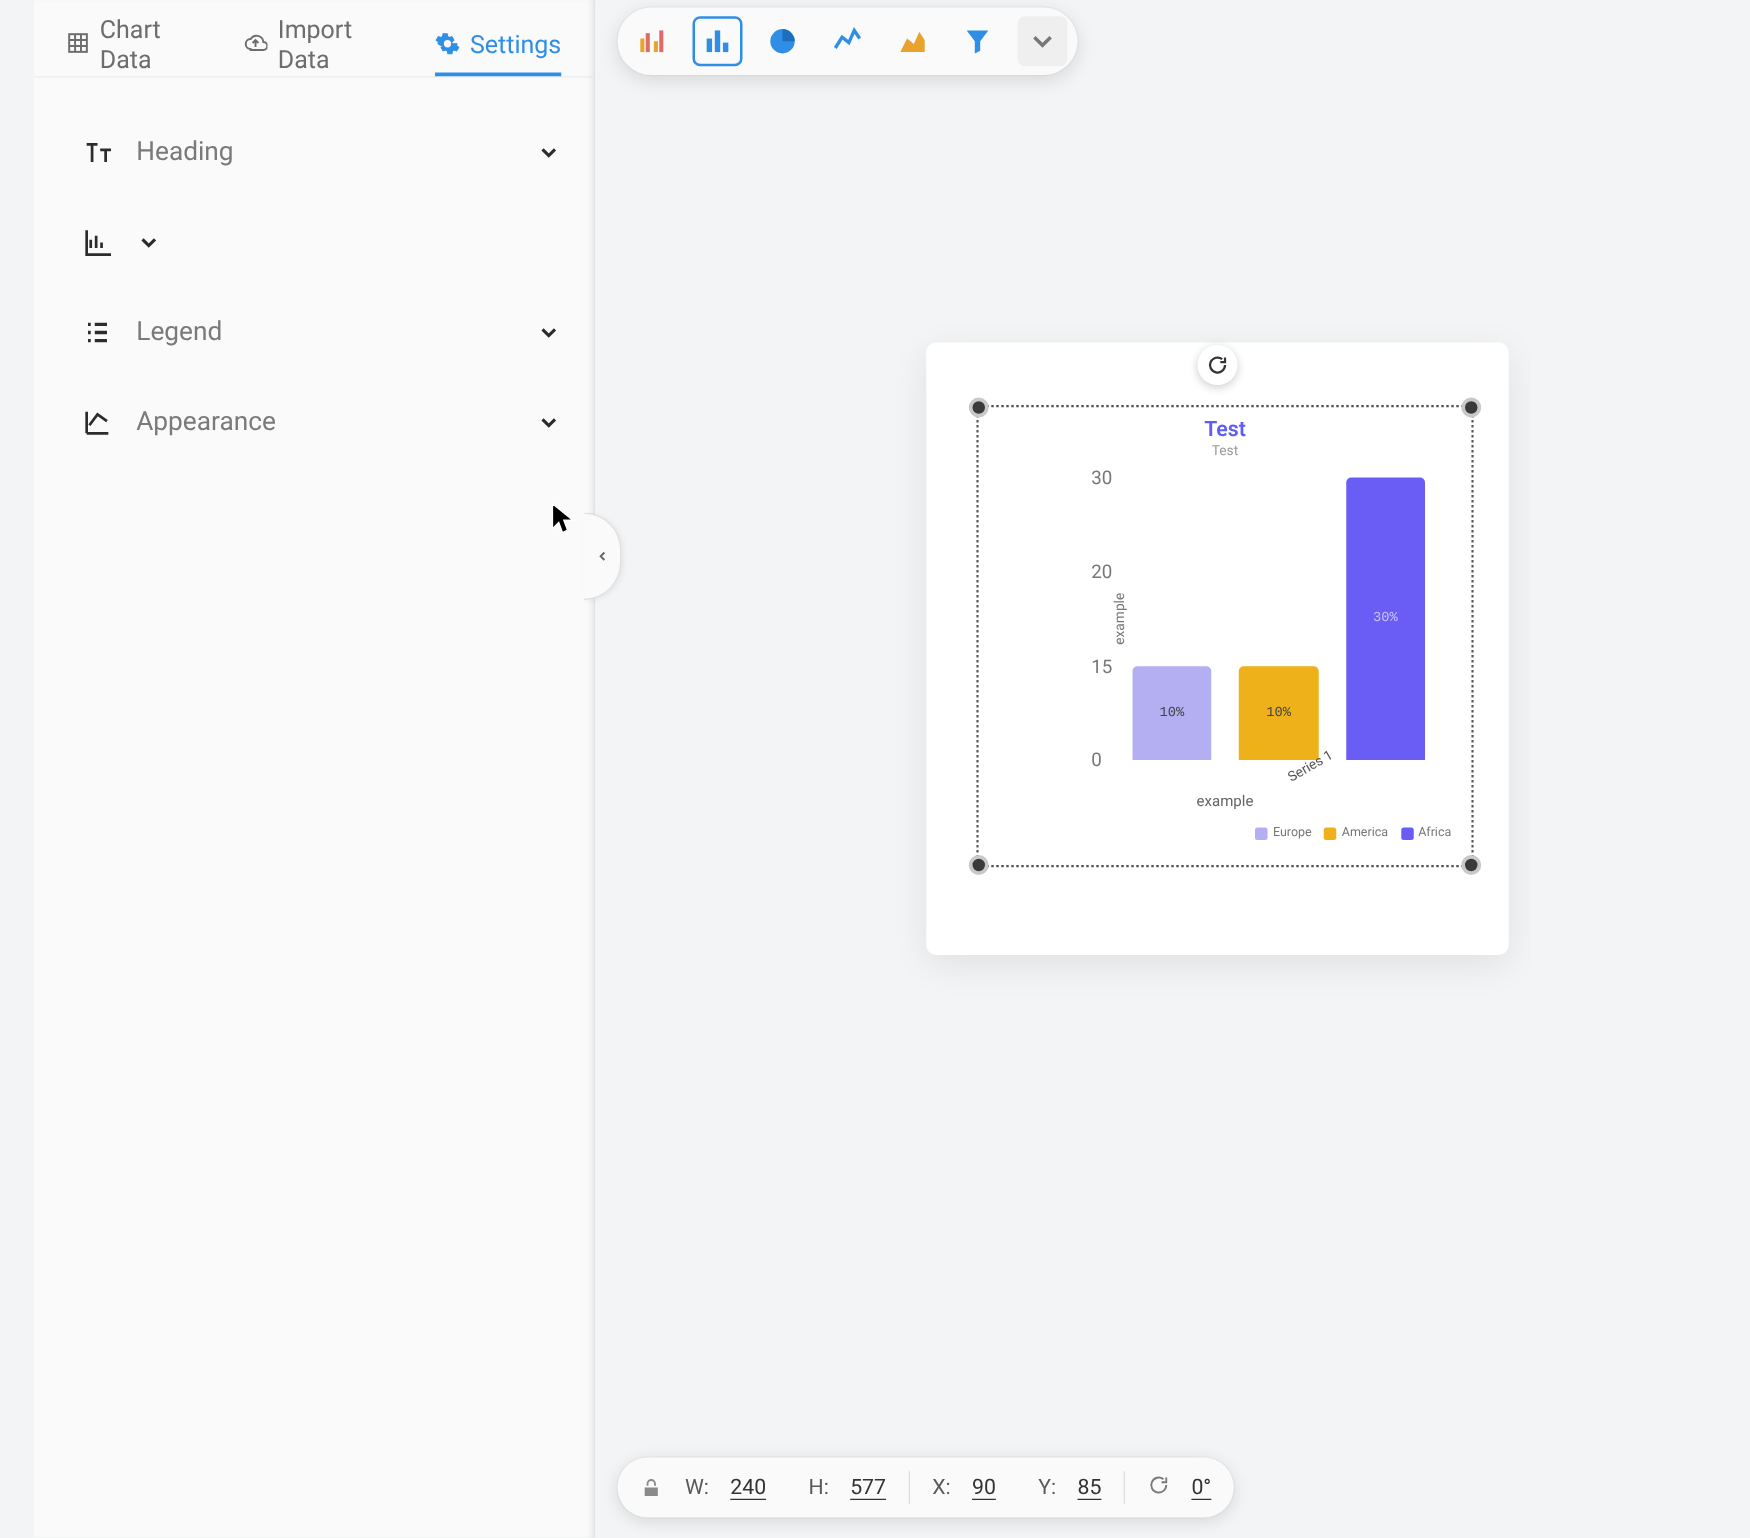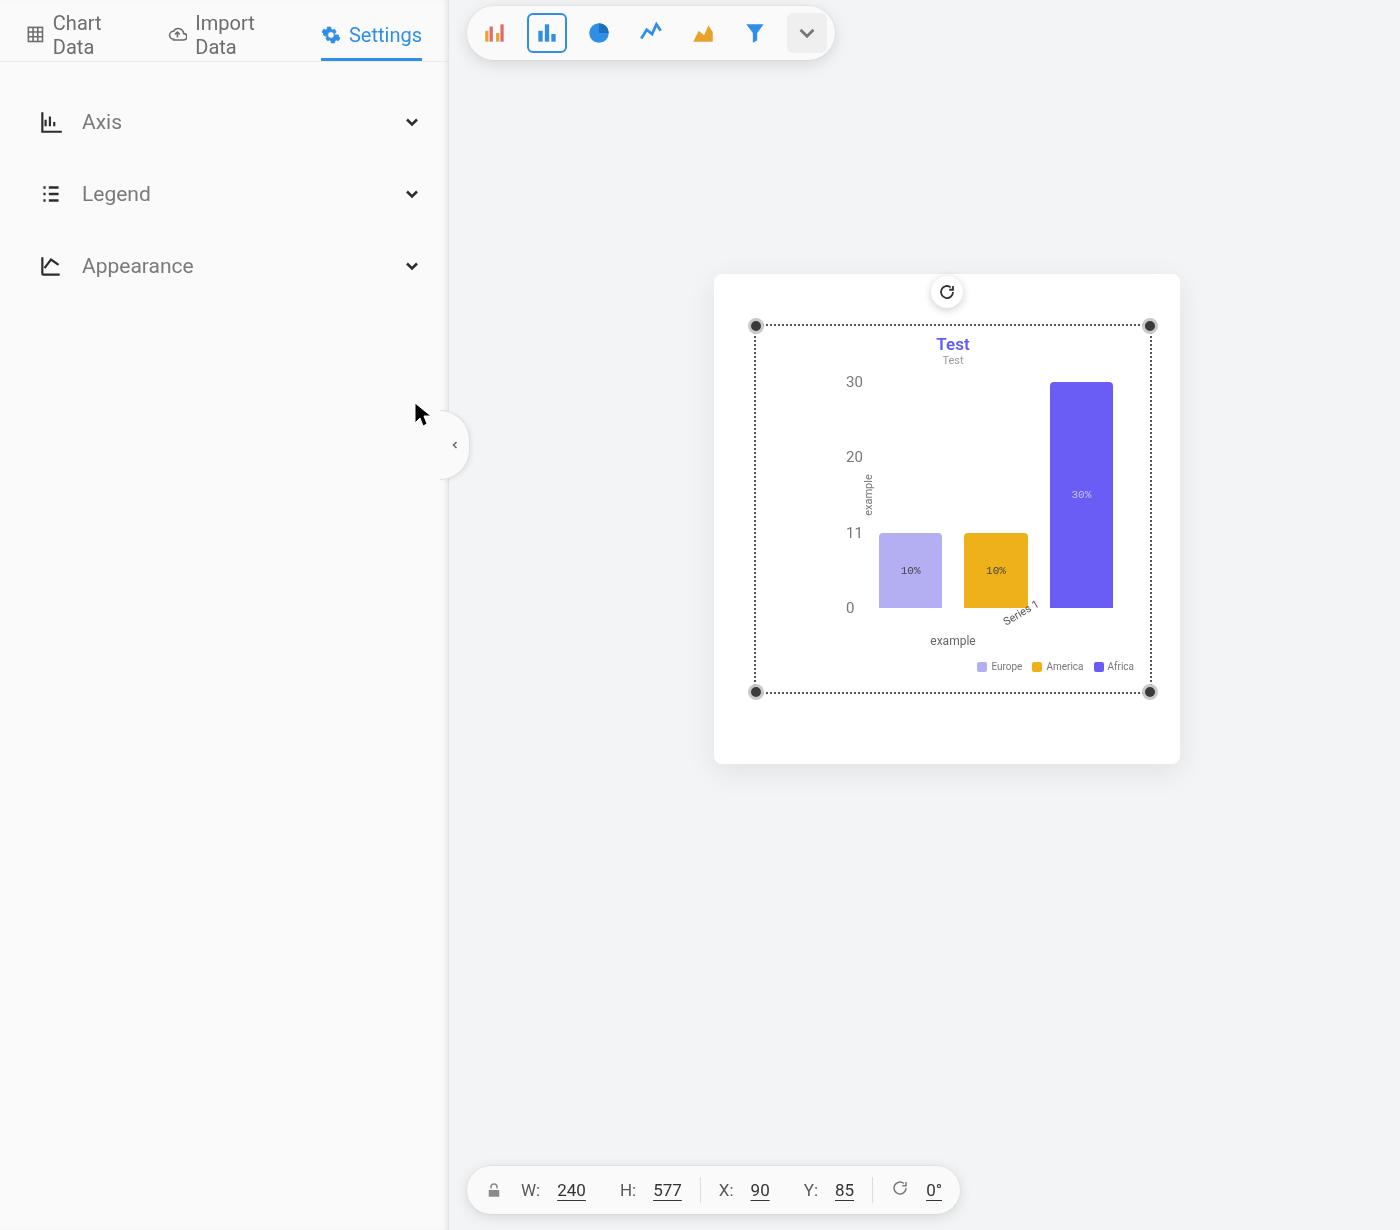--- a/index.html
+++ b/index.html
@@ -1,17 +1,17 @@
 <!DOCTYPE html>
 <html><head>
 <meta charset="utf-8">
 <style>
   * { box-sizing: border-box; }
   html, body { margin:0; padding:0; height:100%; font-family: -apple-system, BlinkMacSystemFont, "Segoe UI", Roboto, Helvetica, Arial, sans-serif; background:#f3f4f5; color:#4b4b4b; }
-  .app { display:flex; width:1197px; height:1230px; position:relative; overflow:hidden;}
+  .app { display:flex; width:1197px; height:1230px; position:relative; overflow:hidden;margin-left:27px;}
   
   .sidebar { width:449px; background:#fafafa; border-right:1px solid #e3e3e3; padding:8px 0 0 0; position:relative; box-shadow: inset -2px 0 6px -3px rgba(0,0,0,0.07);}
   .sidebar .edge { position:absolute; right:0; top:0; bottom:0; width:6px; background:linear-gradient(to right, transparent, rgba(0,0,0,0.04));}
   .tabs { display:flex; gap:26px; align-items:center; padding:0 26px; height:54px; border-bottom:1px solid #ececec; }
   .tab { display:flex; align-items:center; gap:8px; font-size:20px; color:#6d6d6d; cursor:pointer; height:100%; border-bottom:3px solid transparent; padding-top:3px;}
   .tab.active { color:#2f8fe6; border-bottom-color:#2f8fe6; }
   .tab .ticon { width:20px; height:20px; display:flex; align-items:center; justify-content:center; }
   .tab.active .ticon svg { stroke:#2f8fe6; fill:#2f8fe6;}
   .sections { padding:24px 26px 0 38px; }
   .sec { display:flex; align-items:center; height:72px; cursor:pointer;}
@@ -86,26 +86,36 @@
               <path d="M12 8a4 4 0 1 0 0 8 4 4 0 0 0 0-8zm9 4a9 9 0 0 1-.2 1.9l2 1.6-2 3.4-2.4-1a8 8 0 0 1-1.7 1l-.4 2.6h-4l-.4-2.6a8 8 0 0 1-1.7-1l-2.4 1-2-3.4 2-1.6A9 9 0 0 1 3 12a9 9 0 0 1 .2-1.9l-2-1.6 2-3.4 2.4 1a8 8 0 0 1 1.7-1L7.7 2.5h4l.4 2.6a8 8 0 0 1 1.7 1l2.4-1 2 3.4-2 1.6c.1.6.2 1.2.2 1.9z"></path>
             </svg>
         </span>
         <span>Settings</span>
       </div>
     </div>
 
     <div class="sections">
       <div class="sec">
         <span class="sec-icon">
+          <svg viewBox="0 0 24 24" fill="#2c2c2c">
+              <path d="M4 5h8v2H9v12H7V7H4V5zm10 4h8v2h-3v8h-2v-8h-3V9z"></path>
+            </svg>
+        </span>
+        <span class="sec-label">Heading</span>
+        <span class="sec-chev"><svg viewBox="0 0 24 24" fill="none" stroke="#2c2c2c" stroke-width="3">
+              <path d="M6 9l6 6 6-6"></path>
+            </svg></span>
+      </div>
+      <div class="sec">
+        <span class="sec-icon">
           <svg viewBox="0 0 24 24" fill="none" stroke="#2c2c2c" stroke-width="2">
               <path d="M4 3v18h18"></path>
               <path d="M7 16v-6M11 16V7M15 16v-4"></path>
             </svg>
         </span>
-        <span class="sec-label">Axis</span>
         <span class="sec-chev"><svg viewBox="0 0 24 24" fill="none" stroke="#2c2c2c" stroke-width="3">
               <path d="M6 9l6 6 6-6"></path>
             </svg></span>
       </div>
       <div class="sec">
         <span class="sec-icon">
           <svg viewBox="0 0 24 24" fill="none" stroke="#2c2c2c" stroke-width="2.5">
               <path d="M5 6h2M10 6h9M5 12h2M10 12h9M5 18h2M10 18h9"></path>
             </svg>
         </span>
@@ -194,21 +204,21 @@
         <div class="h bl"></div>
         <div class="h br"></div>
 
         <div class="c-title">Test</div>
         <div class="c-sub">Test</div>
 
         <div class="plot">
           <span class="yaxis-label">example</span>
 
           <span class="ytick" style="top:100%">0</span>
-          <span class="ytick" style="top:66.6%">11</span>
+          <span class="ytick" style="top:66.6%">15</span>
           <span class="ytick" style="top:33.3%">20</span>
           <span class="ytick" style="top:0%">30</span>
 
           <div class="bars-area">
 
             <div class="bar" style="left:2%; width:26%; height:33%; background:#b4aef2;">
               <span>10%</span>
             </div>
             <div class="bar" style="left:37%; width:26%; height:33%; background:#efb11a;">
               <span>10%</span>

